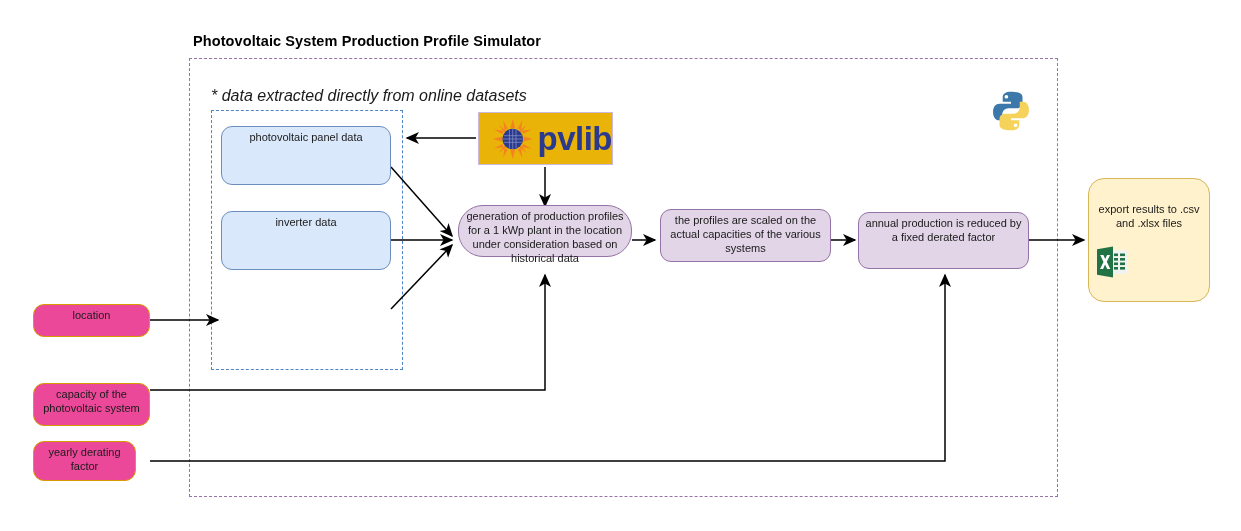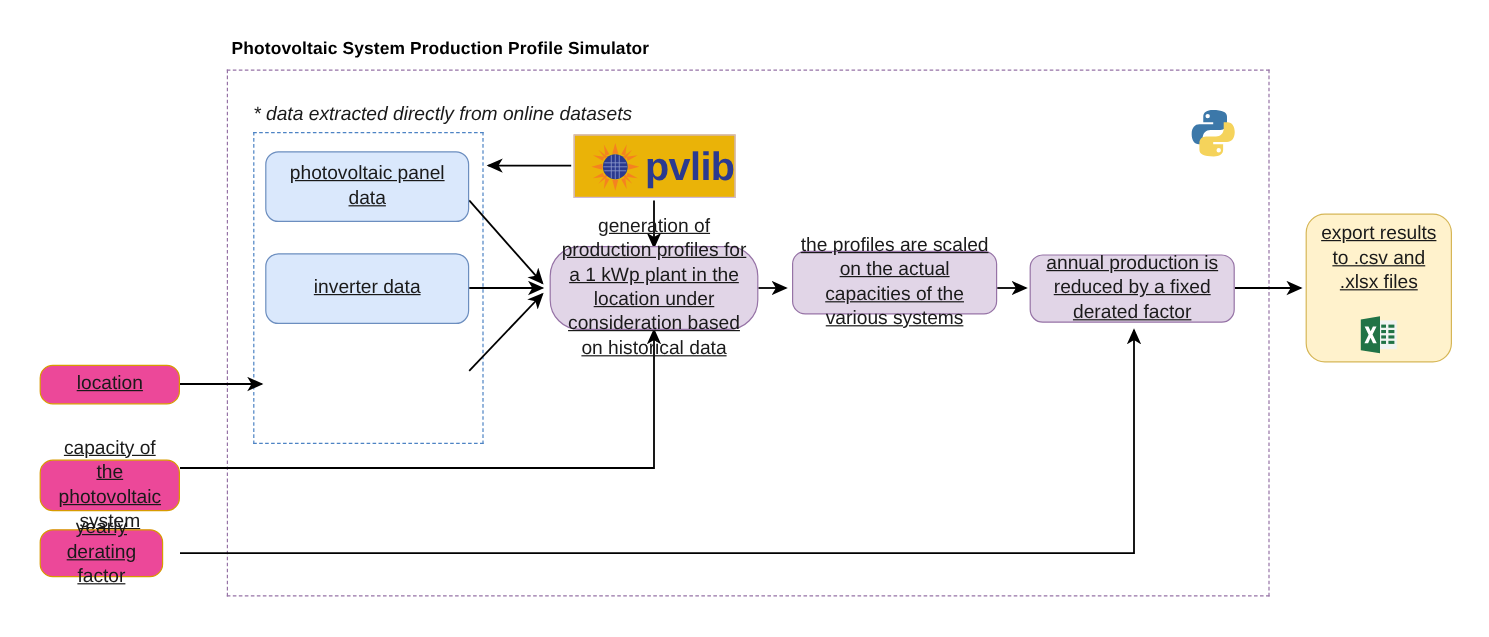--- a/index.html
+++ b/index.html
@@ -22,29 +22,28 @@
     left: 0;
     top: 0;
     width: 1241px;
     height: 531px;
     pointer-events: none;
   }
   .node {
     position: absolute;
     box-sizing: border-box;
     display: flex;
-    align-items: center;
+    align-items: flex-start;
     justify-content: center;
     text-align: center;
-    font-size: 16px;
+    font-size: 11px;
     line-height: 1.28;
     color: #1a1a1a;
     border-radius: 11px;
     padding: 3px 6px;
-    text-decoration: underline;
   }
   .node-blue {
     background: #dae8fc;
     border: 1px solid #6c8ebf;
   }
   .node-purple {
     background: #e1d5e7;
     border: 1px solid #9673a6;
   }
   .node-yellow {
@@ -217,21 +216,21 @@
 
   <div class="node node-blue" style="left:221px; top:126px; width:170px; height:59px;">
     <span>photovoltaic panel data</span>
   </div>
 
   <div class="node node-blue" style="left:221px; top:211px; width:170px; height:59px;">
     <span>inverter data</span>
   </div>
 
 
-  <div class="node node-purple" style="left:458px; top:205px; width:174px; height:70px;border-radius:25px;">
+  <div class="node node-purple" style="left:458px; top:205px; width:174px; height:52px;border-radius:25px;">
     <span>generation of production profiles for a 1 kWp plant in the location under consideration based on historical data</span>
   </div>
 
   <div class="node node-purple" style="left:660px; top:209px; width:171px; height:53px;">
     <span>the profiles are scaled on the actual capacities of the various systems</span>
   </div>
 
   <div class="node node-purple" style="left:858px; top:212px; width:171px; height:57px;">
     <span>annual production is reduced by a fixed derated factor</span>
   </div>

